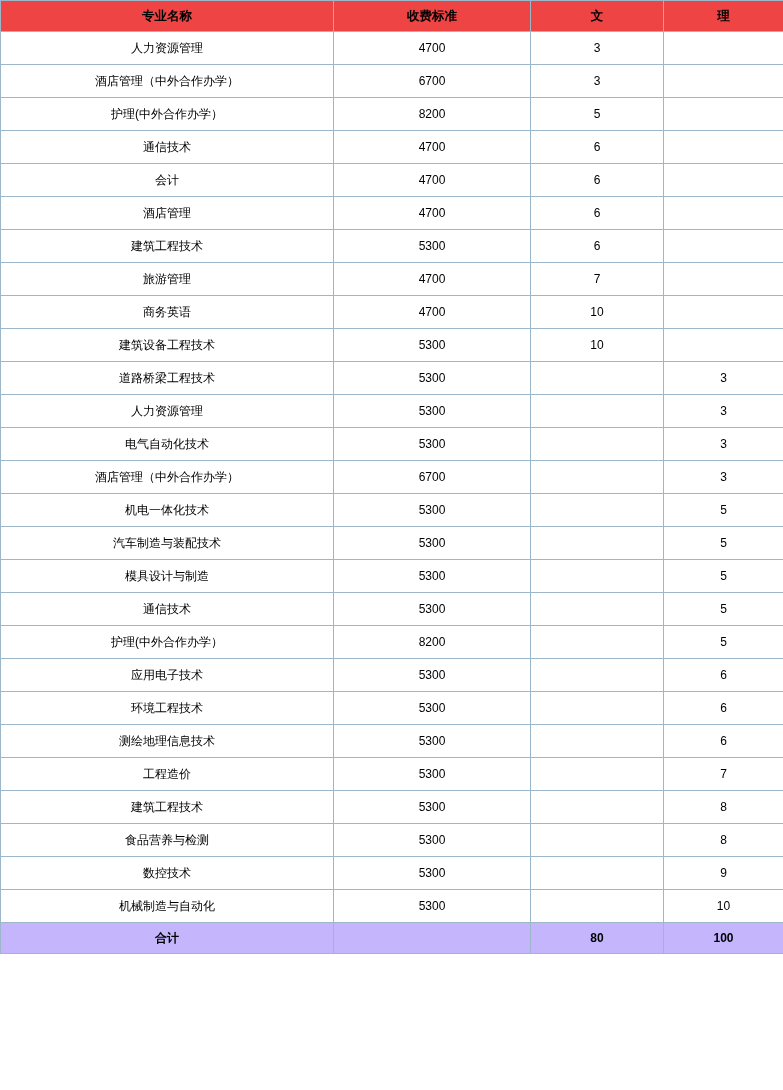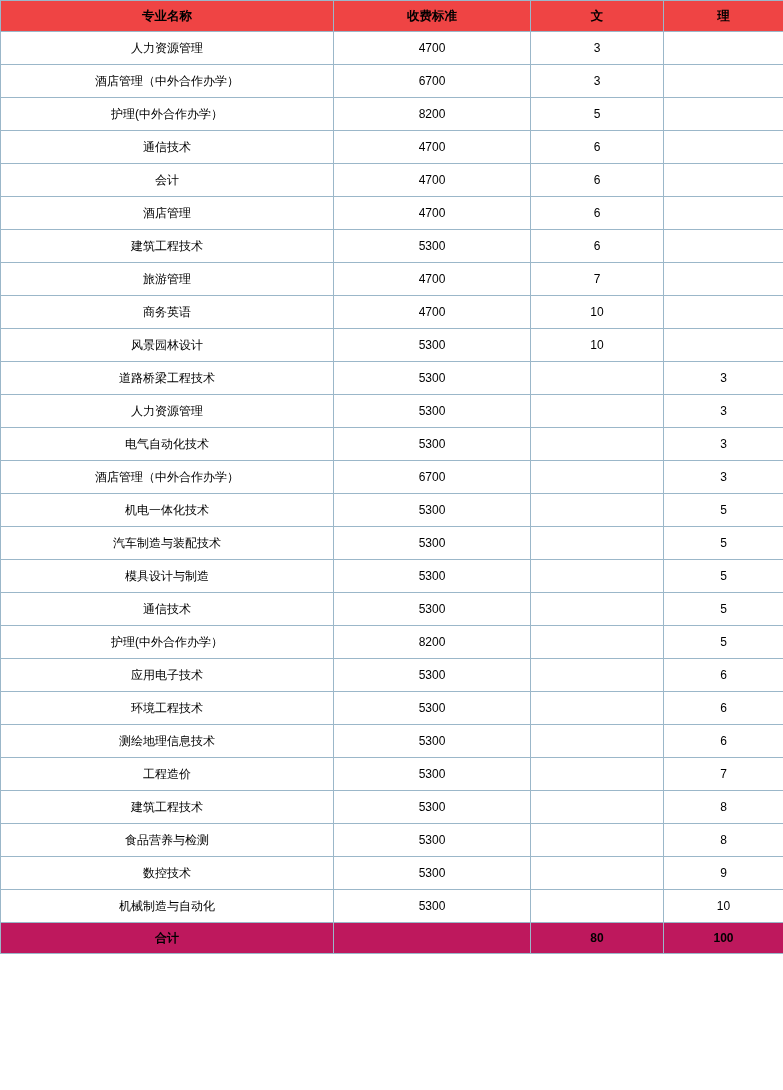--- a/index.html
+++ b/index.html
@@ -44,21 +44,21 @@
     line-height: 30px;
   }
   td.name {
     text-align: center;
     padding-left: 6px;
   }
   td.num {
     text-align: center;
   }
   tr.total td {
-    background: #be185d;
+    background: #c4b5fd;
     font-weight: bold;
     height: 30px;
     line-height: 30px;
   }
   tr.total td.name {
     text-align: center;
     padding-left: 0;
   }
 </style>
 </head>
@@ -128,21 +128,21 @@
         <td class="num">7</td>
         <td class="num"></td>
       </tr>
       <tr>
         <td class="name">商务英语</td>
         <td class="num">4700</td>
         <td class="num">10</td>
         <td class="num"></td>
       </tr>
       <tr>
-        <td class="name">风景园林设计</td>
+        <td class="name">建筑设备工程技术</td>
         <td class="num">5300</td>
         <td class="num">10</td>
         <td class="num"></td>
       </tr>
       <tr>
         <td class="name">道路桥梁工程技术</td>
         <td class="num">5300</td>
         <td class="num"></td>
         <td class="num">3</td>
       </tr>

